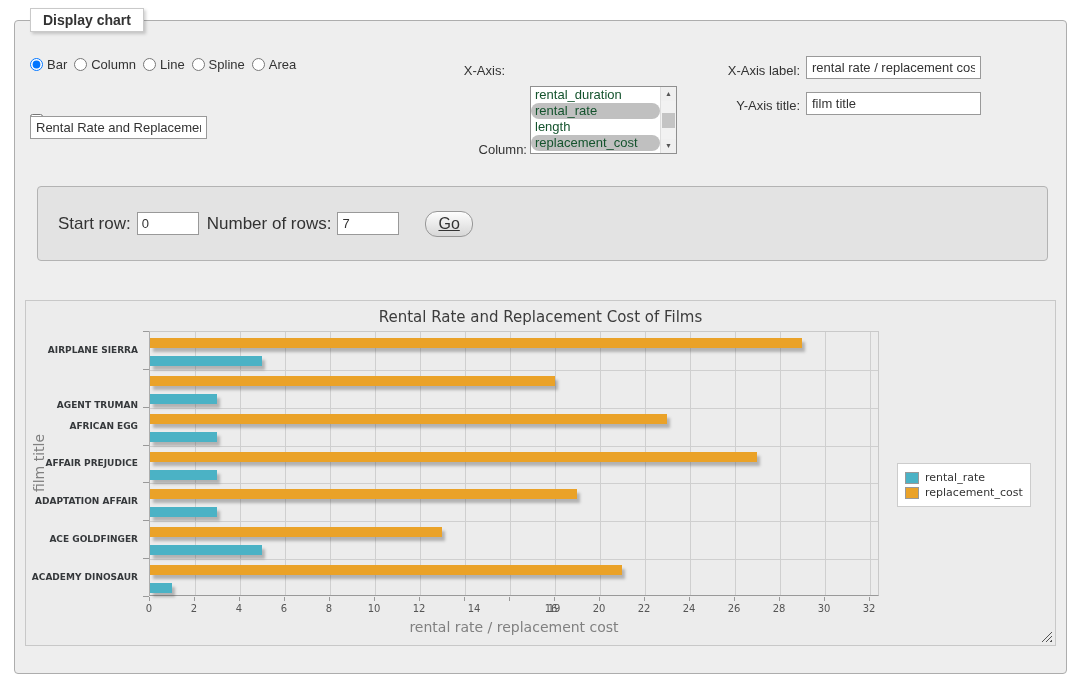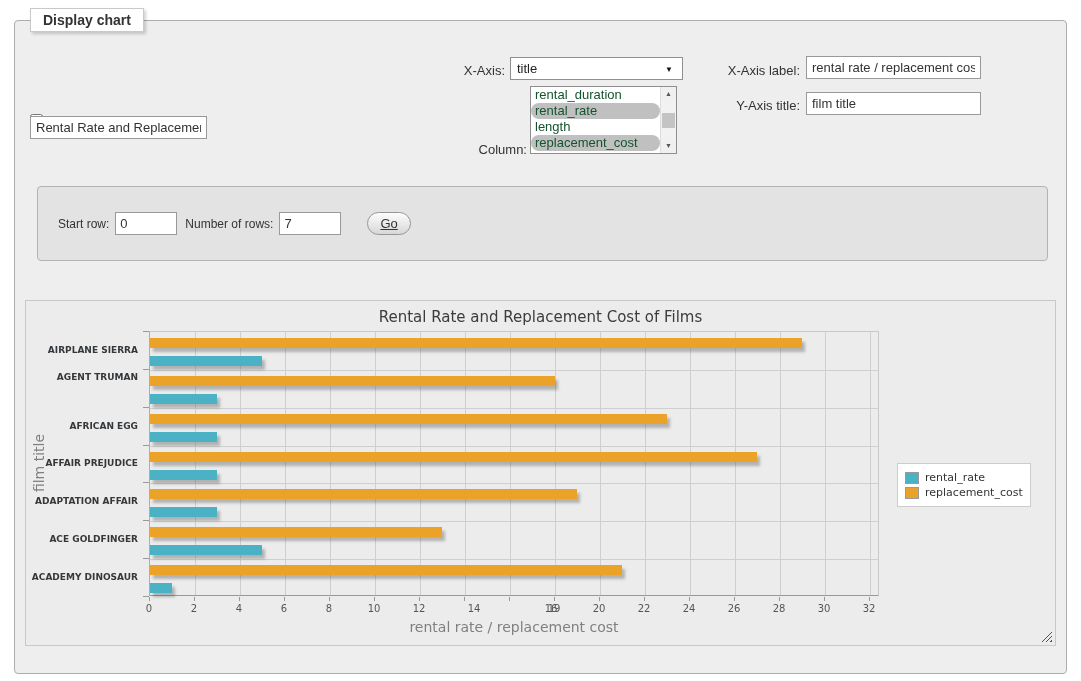--- a/index.html
+++ b/index.html
@@ -38,24 +38,24 @@
   .list-item { height:16px; line-height:16px; font-size:13px; color:#14532d; padding-left:4px; white-space:nowrap;border-radius:8px; }
   .list-item.selected { background:#c0c0c0; }
   .scrollbar { width:16px; background:#f2f2f2; border-left:1px solid #ddd; display:flex; flex-direction:column; }
   .scroll-btn { height:14px; background:#f0f0f0; color:#555; font-size:7px; text-align:center; line-height:14px; }
   .scroll-track { flex:1; position:relative; }
   .scroll-thumb { position:absolute; left:1px; right:1px; top:12px; height:15px; background:#c4c4c4; }
 
   
   .params-box { position:absolute; left:37px; top:186px; width:1011px; height:75px;
     background:#e3e3e3; border:1px solid #b3b3b3; border-radius:4px; display:flex; align-items:center; padding-left:20px; }
-  .params-box .lbl { font-size:12px; color:#333; }
+  .params-box .lbl { font-size:17px; color:#333; }
   .params-box input { height:23px; width:62px; border:1px solid #999; background:#fff; font-size:13px; color:#333;
     padding:1px 4px; margin:0 8px 0 6px; font-family:"Liberation Sans", sans-serif; }
-  .go-button { margin-left:18px; padding:3px 12px; font-size:13px; color:#333;
+  .go-button { margin-left:18px; padding:3px 12px; font-size:16px; color:#333;
     background:linear-gradient(#fdfdfd,#d7d7d7); border:1px solid #979797; border-radius:12px; cursor:pointer;
     font-family:"Liberation Sans", sans-serif;text-decoration:underline; }
 
   
   .chart-box { position:absolute; left:25px; top:300px; width:1031px; height:346px;
     background:#ececec; border:1px solid #c8c8c8; font-family:"DejaVu Sans", sans-serif; }
   .chart-title { position:absolute; top:7px; left:0; width:100%; text-align:center; font-size:15px; color:#3c3c3c; }
   .plot { position:absolute; left:123px; top:30px; width:730px; height:265px;
     border:1px solid #c9c9c9; border-left-color:#adadad; border-bottom:1px solid #999; }
   .gridx { position:absolute; top:0; bottom:0; width:1px; background:#cfcfcf; }
@@ -77,33 +77,51 @@
     background:repeating-linear-gradient(135deg, transparent 0 2px, #555 2px 3px);
     clip-path:polygon(100% 0, 100% 100%, 0 100%); cursor:nwse-resize; }
 </style>
 </head>
 <body>
 
 <div class="page">
   <div class="fieldset-box"></div>
   <div class="fieldset-legend">Display chart</div>
 
+  <div class="radio-row" id="chart-type-radios">
+      <label>
+        <input type="radio" name="ctype" checked="" style="">
+        <span>Bar</span>
+      </label>
+      <label>
+        <input type="radio" name="ctype" style="">
+        <span>Column</span>
+      </label>
+      <label>
+        <input type="radio" name="ctype" style="">
+        <span>Line</span>
+      </label>
+      <label>
+        <input type="radio" name="ctype" style="">
+        <span>Spline</span>
+      </label>
+      <label>
+        <input type="radio" name="ctype" style="">
+        <span>Area</span>
+      </label>
+    </div>
 
   <div class="check-row">
     <input type="checkbox" id="stacked-cb" style="">
     <span>Stacked</span>
   </div>
 
   <input class="text-input" style="left: 30px; top: 116px; width: 177px;" type="text" value="Rental Rate and Replacement Cost of Films">
 
   <div class="ctrl-label r" style="left:380px; top:63px; width:125px;">X-Axis:</div>
-  <div class="select-box">
-    <span>title</span>
-    <span class="arrow">▼</span>
-  </div>
 
   <div class="ctrl-label r" style="left:400px; top:142px; width:127px;">Column:</div>
   <div class="list-box">
     <div class="list-items" id="series-list">
         <div class="list-item">rental_duration</div>
         <div class="list-item selected">rental_rate</div>
         <div class="list-item">length</div>
         <div class="list-item selected">replacement_cost</div>
       </div>
     <div class="scrollbar">
@@ -127,21 +145,21 @@
     <span class="lbl">Number of rows:</span>
     <input type="text" value="7" style="">
     <button class="go-button">Go</button>
   </div>
 
   <div class="chart-box">
     <div class="chart-title">Rental Rate and Replacement Cost of Films</div>
     <div class="y-axis-title" style="top:162px;">film title</div>
     <div id="cat-labels">
         <div class="cat-label" style="top: 30px; height: 37.8571px;">AIRPLANE SIERRA</div>
-        <div class="cat-label" style="top: 57px; height: 37.8571px;">AGENT TRUMAN</div>
+        <div class="cat-label" style="top: 85px; height: 37.8571px;">AGENT TRUMAN</div>
         <div class="cat-label" style="top: 105.714px; height: 37.8571px;">AFRICAN EGG</div>
         <div class="cat-label" style="top: 143.571px; height: 37.8571px;">AFFAIR PREJUDICE</div>
         <div class="cat-label" style="top: 181.429px; height: 37.8571px;">ADAPTATION AFFAIR</div>
         <div class="cat-label" style="top: 219.286px; height: 37.8571px;">ACE GOLDFINGER</div>
         <div class="cat-label" style="top: 257.143px; height: 37.8571px;">ACADEMY DINOSAUR</div>
       </div>
     <div class="plot" id="plot">
         <div class="gridx" style="left: 45px;"></div>
         <div class="gridx" style="left: 90px;"></div>
         <div class="gridx" style="left: 135px;"></div>

